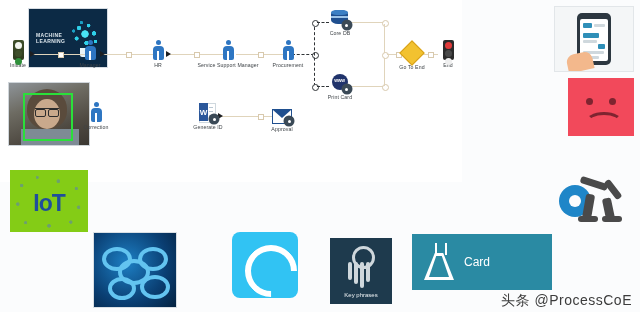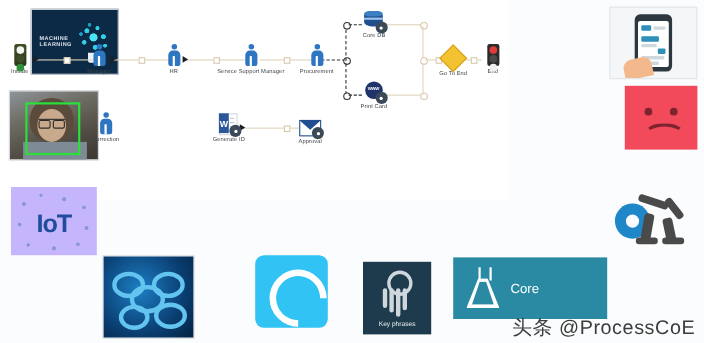--- a/index.html
+++ b/index.html
@@ -44,21 +44,21 @@
   #face .skin{position:absolute;left:25px;top:16px;width:26px;height:30px;border-radius:50%;
         background:#c9a98c;}
   #face .gl{position:absolute;left:26px;top:25px;width:24px;height:6px;
         border-top:1.5px solid #2c2c2c;}
   #face .gl:before,#face .gl:after{content:"";position:absolute;top:0;width:9px;height:6px;
         border:1.2px solid #2c2c2c;border-radius:2px;}
   #face .gl:before{left:0}#face .gl:after{right:0}
   #face .body{position:absolute;left:12px;top:46px;width:58px;height:18px;background:#7e8b95;}
 
   
-  #iot{left:10px;top:170px;width:78px;height:62px;background:#c4b5fd;}
+  #iot{left:10px;top:170px;width:78px;height:62px;background:#84cc16;}
   #iot .cloudbg{position:absolute;inset:0;border-radius:50%;opacity:.55;
       background:
         radial-gradient(circle at 15% 25%, #5b7fb5 1.5px, transparent 2px),
         radial-gradient(circle at 35% 12%, #5b7fb5 1.2px, transparent 1.7px),
         radial-gradient(circle at 62% 18%, #5b7fb5 1.6px, transparent 2.1px),
         radial-gradient(circle at 85% 30%, #5b7fb5 1.4px, transparent 1.9px),
         radial-gradient(circle at 10% 55%, #5b7fb5 1.5px, transparent 2px),
         radial-gradient(circle at 88% 60%, #5b7fb5 1.5px, transparent 2px),
         radial-gradient(circle at 20% 85%, #5b7fb5 1.3px, transparent 1.8px),
         radial-gradient(circle at 50% 90%, #5b7fb5 1.6px, transparent 2.1px),
@@ -184,21 +184,21 @@
   .vlnk{position:absolute;width:1px;background:#e0d4bb;}
   .dlnk{position:absolute;height:0;border-top:1.3px dashed #2f3336;}
   .dvlnk{position:absolute;width:0;border-left:1.3px dashed #2f3336;}
   .arw{position:absolute;width:0;height:0;border-top:3px solid transparent;
       border-bottom:3px solid transparent;border-left:5px solid #1d1f22;}
   .hnd{position:absolute;width:4px;height:4px;border:1px solid #d8c9ad;background:#fff;}
   .hndr{position:absolute;width:5px;height:5px;border:1px solid #d8c9ad;background:#fff;border-radius:50%;}
   .jn{position:absolute;width:5px;height:5px;border:1.2px solid #2f3336;background:#fff;border-radius:50%;}
 
   
-  #wm{right:8px;bottom:2px;font-size:18px;color:#3c3c3c;letter-spacing:.5px;}
+  #wm{right:8px;bottom:2px;font-size:14px;color:#3c3c3c;letter-spacing:.5px;}
 </style>
 </head>
 <body>
 
 <div class="tile" id="ml-logo">
   <div class="mltxt">
     <div>MACHINE</div>
     <div>LEARNING</div>
   </div>
   <div class="bulb">
@@ -271,21 +271,21 @@
   <div class="kk" style="left:18px;top:24px;height:18px;"></div>
   <div class="lbl">Key phrases</div>
 </div>
 
 <div class="tile" id="azml">
   <div class="flask">
     <div class="nk"></div>
       <div class="bd"></div>
   </div>
   <div class="txt">
-    <div class="t1">Core</div>
+    <div class="t1">Card</div>
   </div>
 </div>
 
 <div id="flow">
 
   <div class="lnk" style="left:30px;top:54px;width:62px;"></div>
   <div class="arw" style="left:30px;top:51px;"></div>
   <div class="hnd" style="left:58px;top:52px;"></div>
 
   <div class="lnk" style="left:100px;top:54px;width:58px;"></div>

